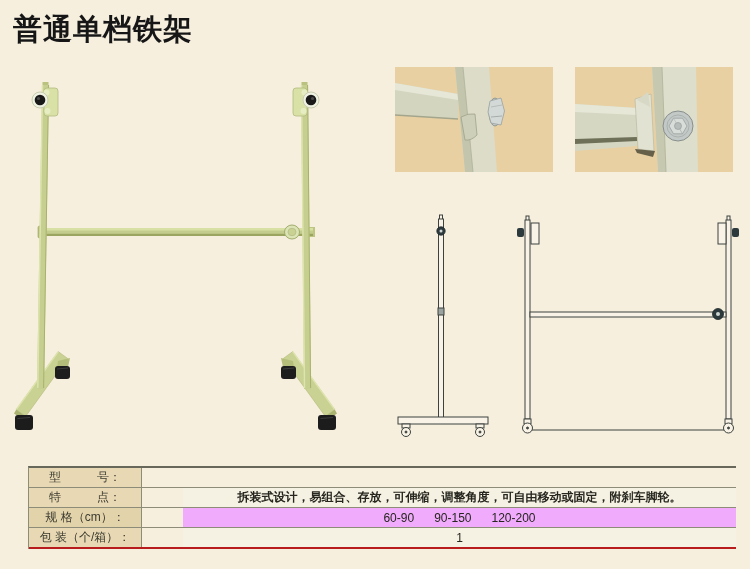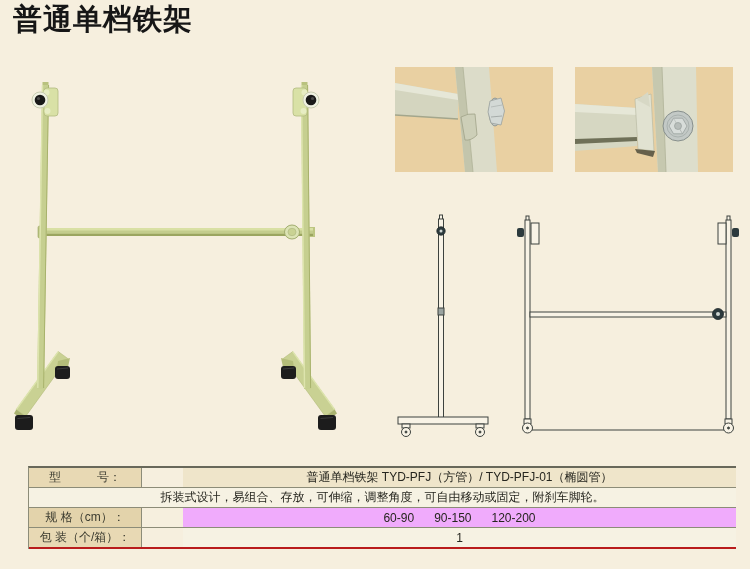--- a/index.html
+++ b/index.html
@@ -2,21 +2,21 @@
 <html><head>
 <meta charset="utf-8">
 <style>
   html,body{margin:0;padding:0;}
   body{
     width:750px;height:569px;position:relative;overflow:hidden;
     background:#f6efde;
     font-family:"Liberation Sans","DejaVu Sans",sans-serif;
   }
   .page-title{
-    position:absolute;left:13px;top:0;margin:0;
+    position:absolute;left:13px;top:10px;margin:0;
     font-size:29px;font-weight:bold;color:#161616;letter-spacing:1px;
   }
   .main-photo{position:absolute;left:0;top:55px;width:380px;height:400px;}
   .detail-photo{position:absolute;width:158px;height:105px;background:#e9d0a2;overflow:hidden;}
   .detail-photo.p1{left:395px;top:67px;}
   .detail-photo.p2{left:575px;top:67px;}
   .drawing{position:absolute;}
   .drawing.side{left:388px;top:206px;width:110px;height:234px;}
   .drawing.front{left:502px;top:206px;width:240px;height:234px;}
   .spec-table{
@@ -29,21 +29,21 @@
   .t-label{
     width:112px;flex:0 0 112px;background:#e8d9b4;color:#3b3b2f;
     display:flex;align-items:center;justify-content:center;
     border-right:1px solid #8c8c78;white-space:pre;
   }
   .t-value{
     flex:1;display:flex;align-items:center;justify-content:center;
     color:#26261f;white-space:pre;
   }
   .r1 .t-value{background:#efe5ca;}
-  .r2 .t-value{background:#f6f2e3;}
+  .r2 .t-value{background:#f6f2e3;font-weight:bold;}
   .r3 .t-value{background:#f0abfc;}
   .r3 .t-label{background:#e3d3ab;text-align:center;}
   .r4 .t-value{background:#f6f2e3;}
 </style>
 </head>
 <body>
 
 <h1 class="page-title">普通单档铁架</h1>
 
 <svg class="main-photo" viewBox="0 0 380 400" xmlns="http://www.w3.org/2000/svg">
@@ -195,23 +195,23 @@
   </g>
   <rect x="15" y="22" width="7" height="9" rx="2" fill="#2c3a3d"></rect>
   <rect x="230" y="22" width="7" height="9" rx="2" fill="#2c3a3d"></rect>
   <circle cx="216" cy="108" r="5.5" fill="#2c3a3d" stroke="#20282a" stroke-width="0.8"></circle>
   <circle cx="216" cy="108" r="2" fill="#cfd6d3"></circle>
 </svg>
 
 <div class="spec-table">
   <div class="t-row r1">
     <div class="t-label">型　　　号：</div>
-    <div class="t-value">普通单档铁架 TYD-PFJ（方管）/ TYD-PFJ-01（椭圆管）</div>
   </div>
   <div class="t-row r2">
+    <div class="t-label">特　　　点：</div>
     <div class="t-value">拆装式设计，易组合、存放，可伸缩，调整角度，可自由移动或固定，附刹车脚轮。</div>
   </div>
   <div class="t-row r3">
     <div class="t-label">规 格（cm）：</div>
     <div class="t-value">60-90      90-150      120-200</div>
   </div>
   <div class="t-row r4 last">
     <div class="t-label">包 装（个/箱）：</div>
     <div class="t-value">1</div>
   </div>

